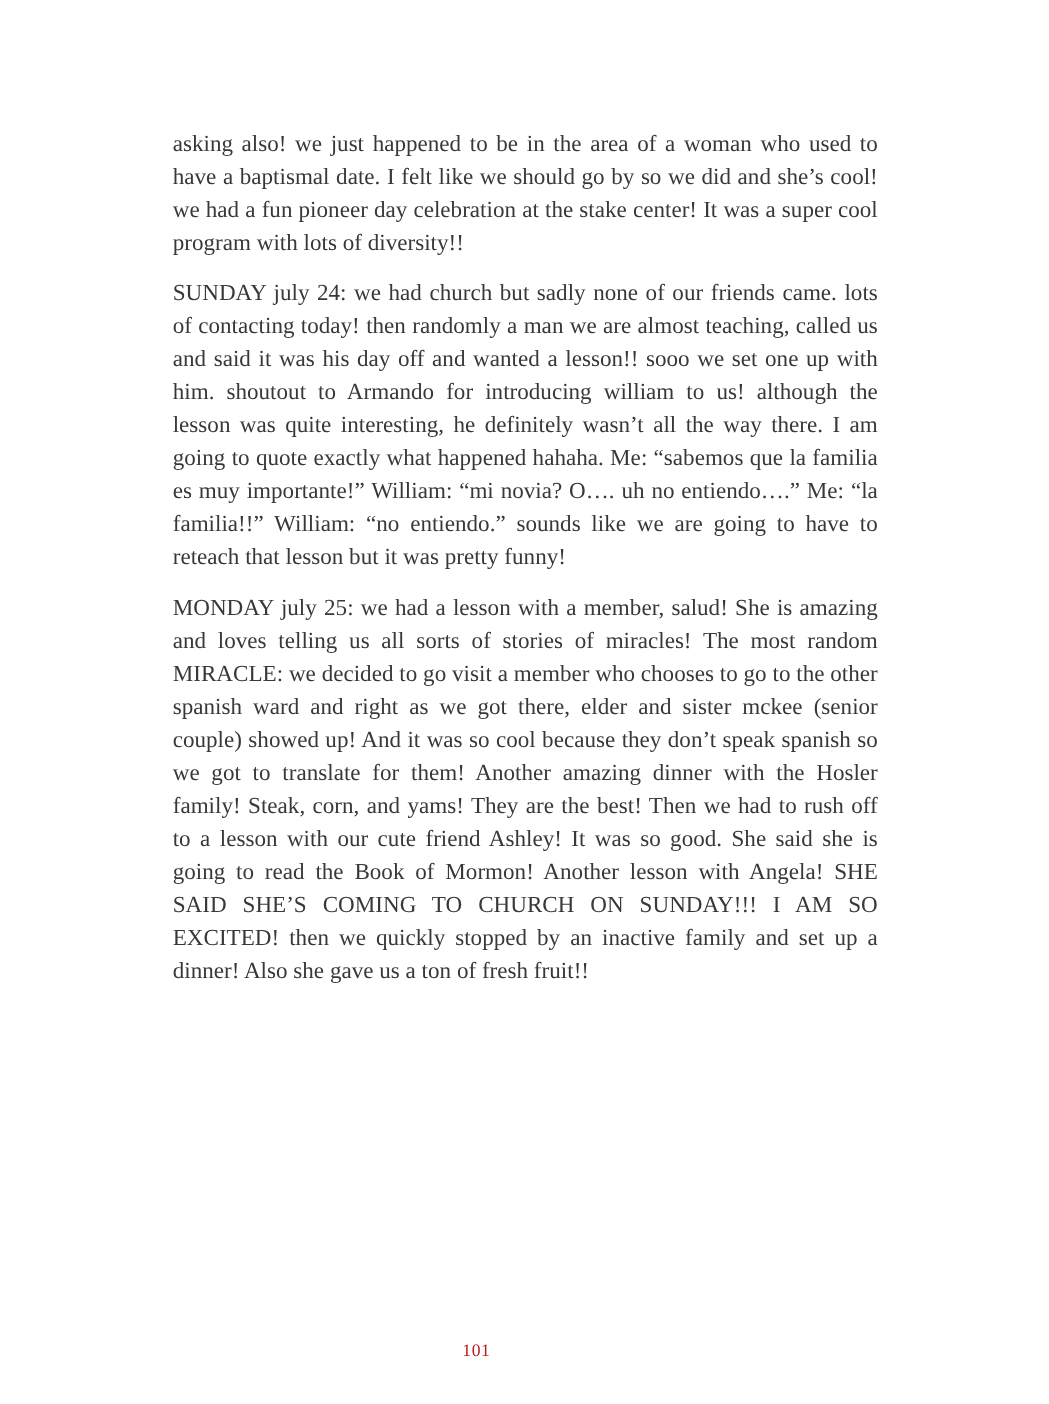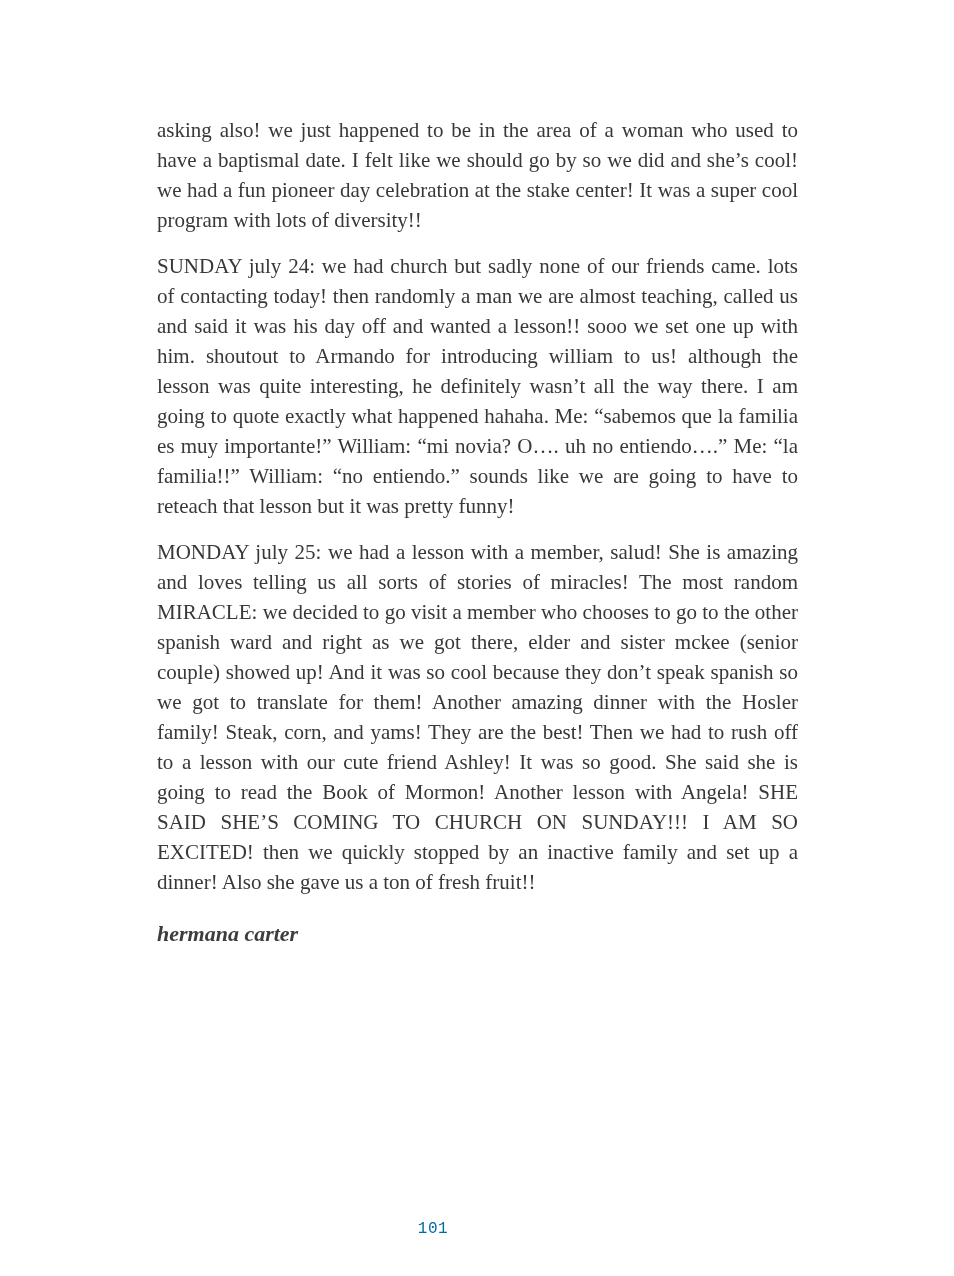--- a/index.html
+++ b/index.html
@@ -37,29 +37,27 @@
     color: #3d3d3d;
     text-align: left;
   }
   .page-number {
     position: absolute;
     left: 0;
     top: 1220px;
     width: 100%;
     text-align: center;
     font-size: 16px;
-    color: #0369a1;
+    color: #b91c1c;
     letter-spacing: 0.5px;
-    font-family: Liberation Mono, monospace;
   }
 </style>
 </head>
 <body>
 
 <div class="page">
   <div class="text-block">
     <p>asking also! we just happened to be in the area of a woman who used to have a baptismal date. I felt like we should go by so we did and she’s cool! we had a fun pioneer day celebration at the stake center! It was a super cool program with lots of diversity!!</p>
     <p>SUNDAY july 24: we had church but sadly none of our friends came. lots of contacting today! then randomly a man we are almost teaching, called us and said it was his day off and wanted a lesson!! sooo we set one up with him. shoutout to Armando for introducing william to us!  although the lesson was quite interesting, he definitely wasn’t all the way there. I am going to quote exactly what happened hahaha. Me: “sabemos que la familia es muy importante!” William: “mi novia? O…. uh no entiendo….” Me: “la familia!!” William: “no entiendo.” sounds like we are going to have to reteach that lesson but it was pretty funny!</p>
     <p>MONDAY july 25: we had a lesson with a member, salud! She is amazing and loves telling us all sorts of stories of miracles! The most random MIRACLE: we decided to go visit a member who chooses to go to the other spanish ward and right as we got there, elder and sister mckee (senior couple) showed up! And it was so cool because they don’t speak spanish so we got to translate for them! Another amazing dinner with the Hosler family! Steak, corn, and yams! They are the best! Then we had to rush off to a lesson with our cute friend Ashley! It was so good. She said she is going to read the Book of Mormon! Another lesson with Angela! SHE SAID SHE’S COMING TO CHURCH ON SUNDAY!!! I AM SO EXCITED! then we quickly stopped by an inactive family and set up a dinner!  Also she gave us a ton of fresh fruit!!</p>
-    <div class="signature">hermana carter</div>
   </div>
   <div class="page-number">101</div>
 </div>
 
 </body></html>

